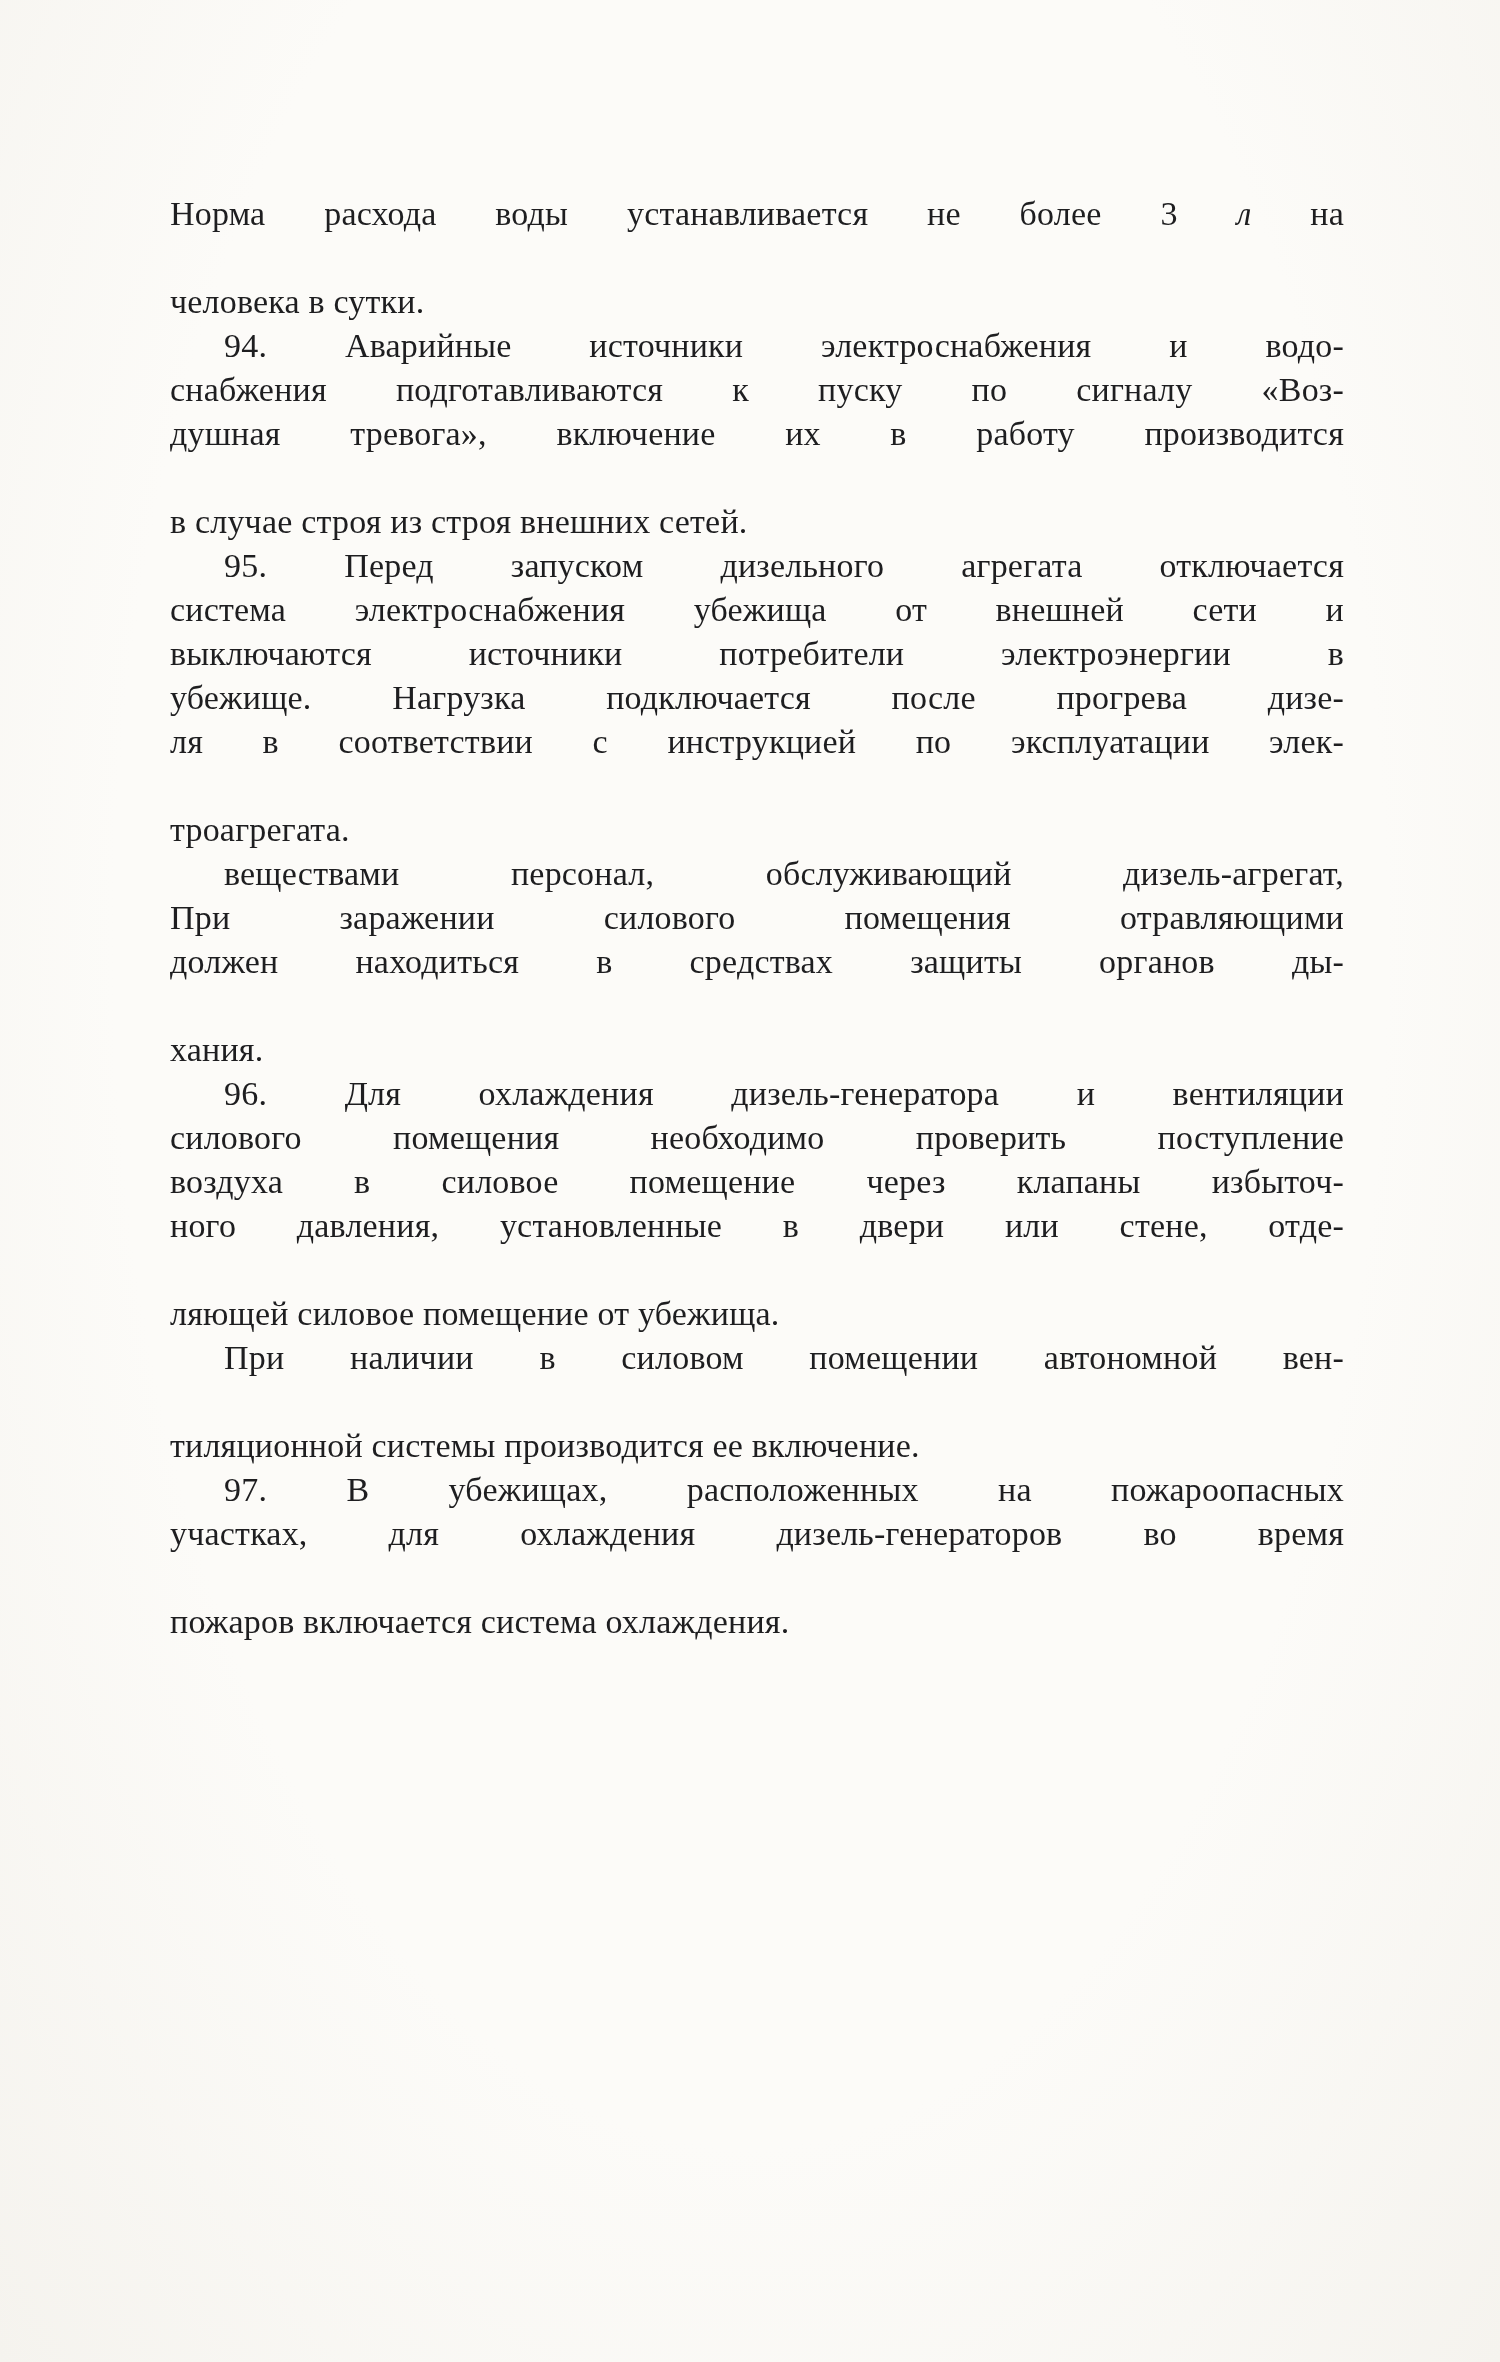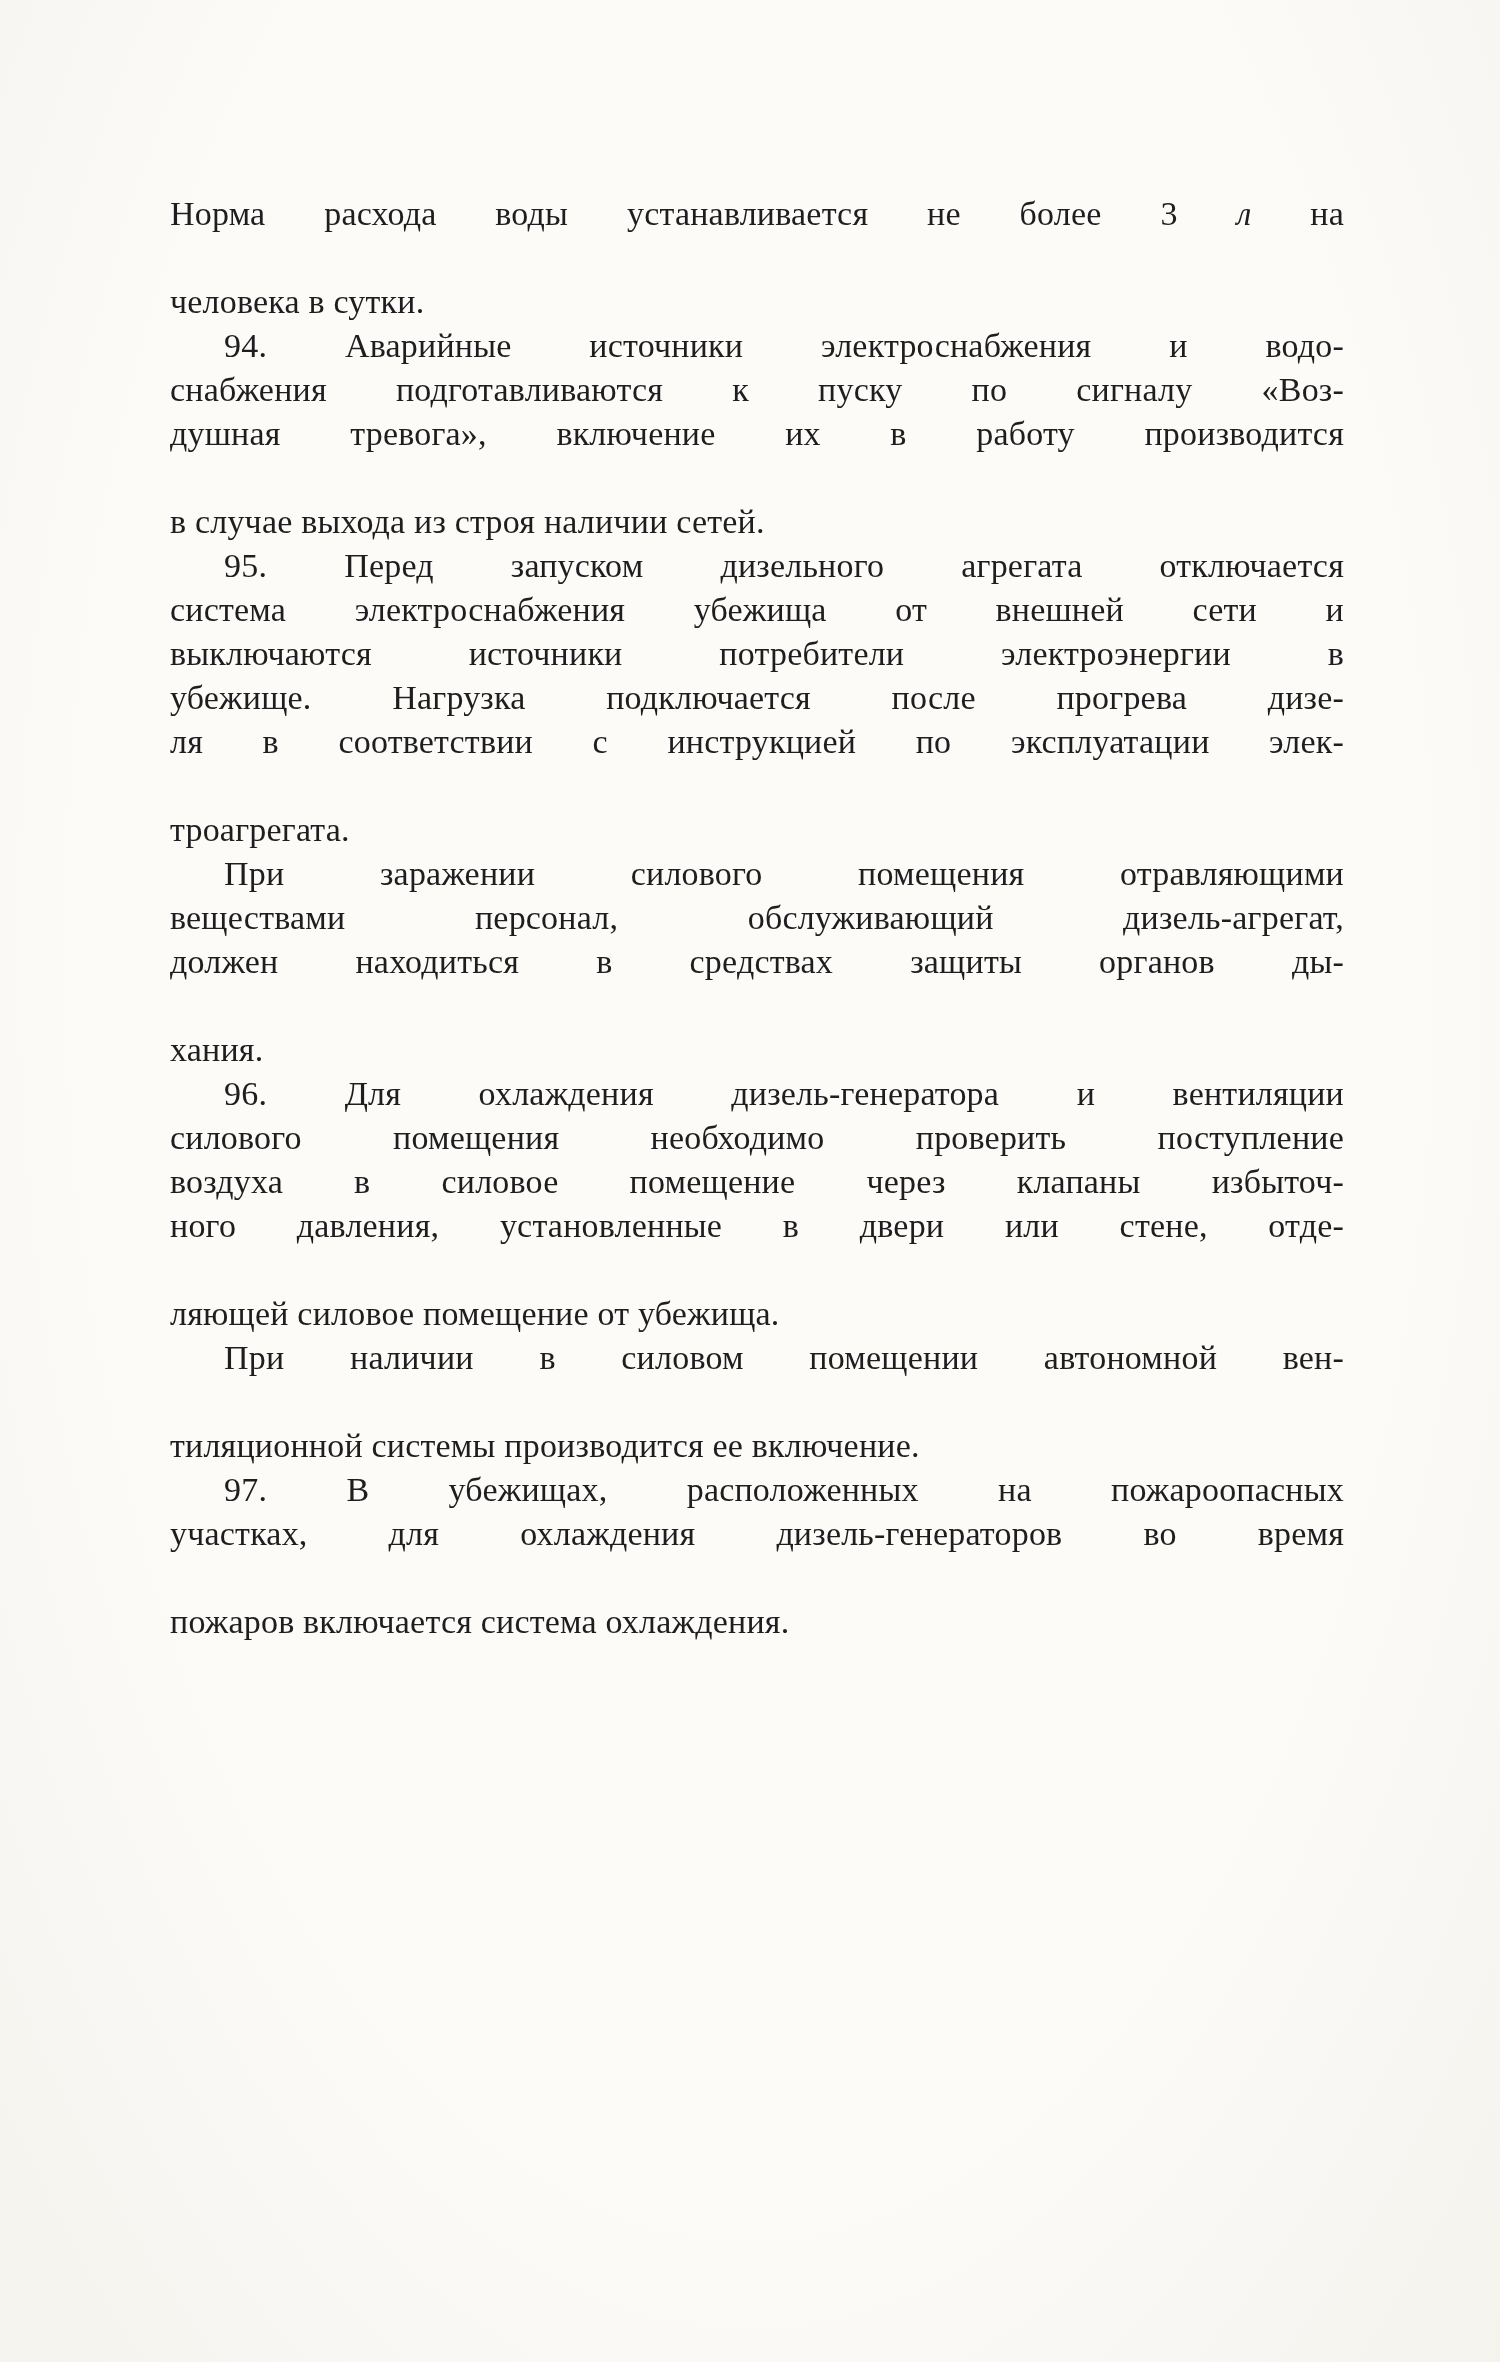--- a/index.html
+++ b/index.html
@@ -59,33 +59,33 @@
 <div class="page">
   <div class="text-block">
       <div class="para">
         <div class="line"><span>Норма расхода воды устанавливается не более 3 </span><span class="it">л</span><span> на</span></div>
         <div class="line lastline"><span>человека в сутки.</span></div>
       </div>
       <div class="para indent">
         <div class="line"><span>94. Аварийные источники электроснабжения и водо-</span></div>
         <div class="line"><span>снабжения подготавливаются к пуску по сигналу «Воз-</span></div>
         <div class="line"><span>душная тревога», включение их в работу производится</span></div>
-        <div class="line lastline"><span>в случае выхода из строя наличии сетей.</span></div>
+        <div class="line lastline"><span>в случае строя из строя внешних сетей.</span></div>
       </div>
       <div class="para indent">
         <div class="line"><span>95. Перед запуском дизельного агрегата отключается</span></div>
         <div class="line"><span>система электроснабжения убежища от внешней сети и</span></div>
         <div class="line"><span>выключаются источники потребители электроэнергии в</span></div>
         <div class="line"><span>убежище. Нагрузка подключается после прогрева дизе-</span></div>
         <div class="line"><span>ля в соответствии с инструкцией по эксплуатации элек-</span></div>
         <div class="line lastline"><span>троагрегата.</span></div>
       </div>
       <div class="para indent">
+        <div class="line"><span>веществами персонал, обслуживающий дизель-агрегат,</span></div>
         <div class="line"><span>При заражении силового помещения отравляющими</span></div>
-        <div class="line"><span>веществами персонал, обслуживающий дизель-агрегат,</span></div>
         <div class="line"><span>должен находиться в средствах защиты органов ды-</span></div>
         <div class="line lastline"><span>хания.</span></div>
       </div>
       <div class="para indent">
         <div class="line"><span>96. Для охлаждения дизель-генератора и вентиляции</span></div>
         <div class="line"><span>силового помещения необходимо проверить поступление</span></div>
         <div class="line"><span>воздуха в силовое помещение через клапаны избыточ-</span></div>
         <div class="line"><span>ного давления, установленные в двери или стене, отде-</span></div>
         <div class="line lastline"><span>ляющей силовое помещение от убежища.</span></div>
       </div>

